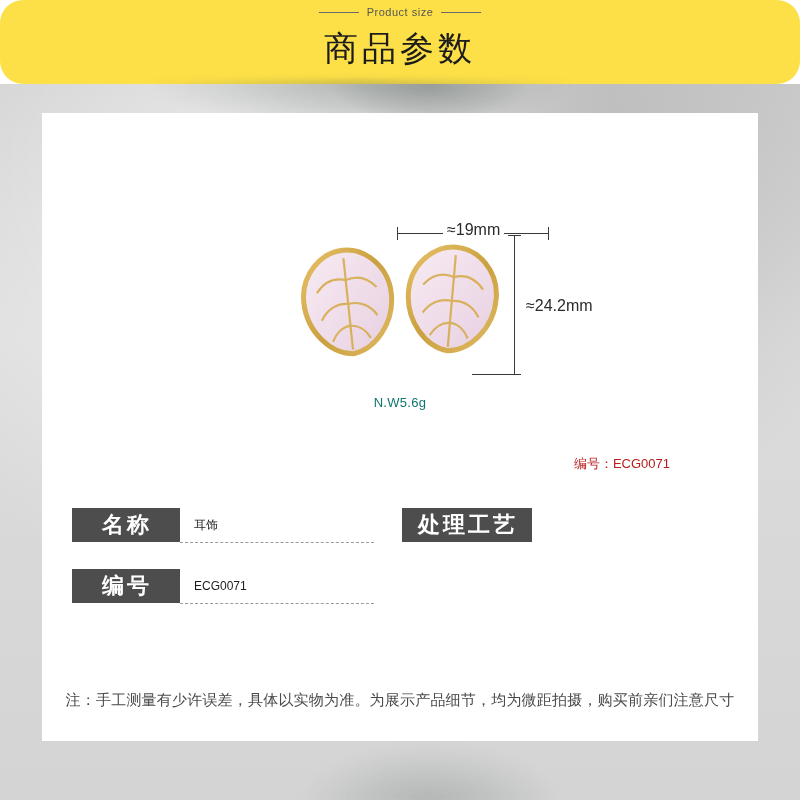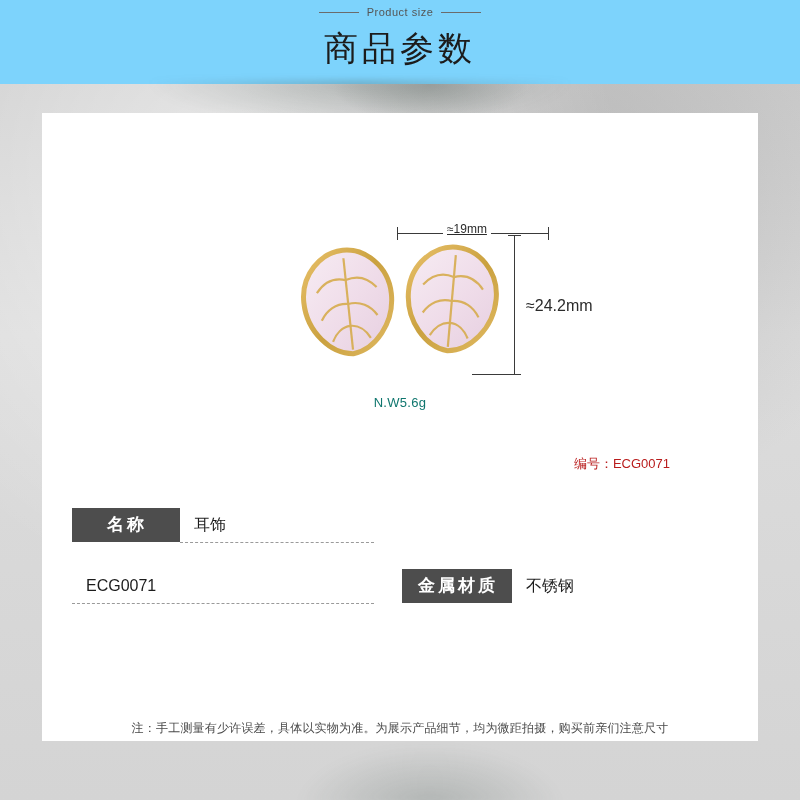--- a/index.html
+++ b/index.html
@@ -17,22 +17,23 @@
   .page {
     position: absolute;
     inset: 0;
     background: #ffffff;
   }
 
   .header {
     position: absolute;
     top: 0; left: 0; right: 0;
     height: 84px;
-    background: #7dd3fc;
+    background: #fde047;
     text-align: center;
+    border-radius: 23px;
   }
 
   .eyebrow {
     position: absolute;
     top: 6px; left: 0; right: 0;
     display: flex;
     align-items: center;
     justify-content: center;
     gap: 8px;
     font-size: 11px;
@@ -133,24 +134,23 @@
     position: absolute; top: 0;
     width: 1px; height: 13px; background: #3a3a3a;
   }
   .dim-h .cap-l { left: 0; }
   .dim-h .cap-r { left: 151px; }
   .dim-h .label {
     position: absolute;
     left: 46px; top: -4px;
     background: #fff;
     padding: 0 4px;
-    font-size: 12px;
+    font-size: 16px;
     color: #2b2b2b;
     line-height: 13px;
-    text-decoration: underline;
   }
 
   .dim-v {
     position: absolute;
     left: 466px; top: 122px;
     width: 14px; height: 140px;
   }
   .dim-v .line {
     position: absolute;
     left: 6px; top: 0;
@@ -209,50 +209,49 @@
     margin-bottom: 26px;
   }
   .spec-col {
     width: 50%;
     display: flex;
     align-items: flex-start;
   }
   .spec-key {
     background: #4d4d4d;
     color: #ffffff;
-    font-size: 17px;
+    font-size: 22px;
     font-weight: 700;
     letter-spacing: 3px;
     padding: 6px 14px 6px 16px;
     min-width: 108px;
     text-align: center;
     line-height: 22px;
     flex: 0 0 auto;
   }
   .spec-val {
     flex: 1 1 auto;
-    font-size: 16px;
+    font-size: 12px;
     color: #1c1c1c;
     padding: 6px 0 6px 14px;
     line-height: 22px;
     border-bottom: 1px dashed #9a9a9a;
     align-self: stretch;
     margin-right: 28px;
   }
   .spec-col.right .spec-val { border-bottom: none; margin-right: 0; }
 
   .footnote {
     position: absolute;
     left: 0; right: 0;
     top: 578px;
     text-align: center;
-    font-size: 12px;
+    font-size: 15px;
     color: #4a4a4a;
     letter-spacing: .2px;
-    margin-top: 29px;
   }
 </style>
 </head>
 <body>
 
 <div class="page">
 
   <div class="header">
     <div class="eyebrow">
       <span class="rule"></span>
@@ -336,30 +335,28 @@
     <div class="sku-line">编号：ECG0071</div>
 
     <div class="specs">
 
       <div class="spec-row">
         <div class="spec-col left">
           <div class="spec-key">名称</div>
           <div class="spec-val">耳饰</div>
         </div>
         <div class="spec-col right">
+          <div class="spec-key">处理工艺</div>
         </div>
       </div>
 
       <div class="spec-row">
         <div class="spec-col left">
+          <div class="spec-key">编号</div>
           <div class="spec-val">ECG0071</div>
-        </div>
-        <div class="spec-col right">
-          <div class="spec-key">金属材质</div>
-          <div class="spec-val">不锈钢</div>
         </div>
       </div>
 
       <div class="spec-row">
         <div class="spec-col left">
         </div>
         <div class="spec-col right"></div>
       </div>
 
     </div>

